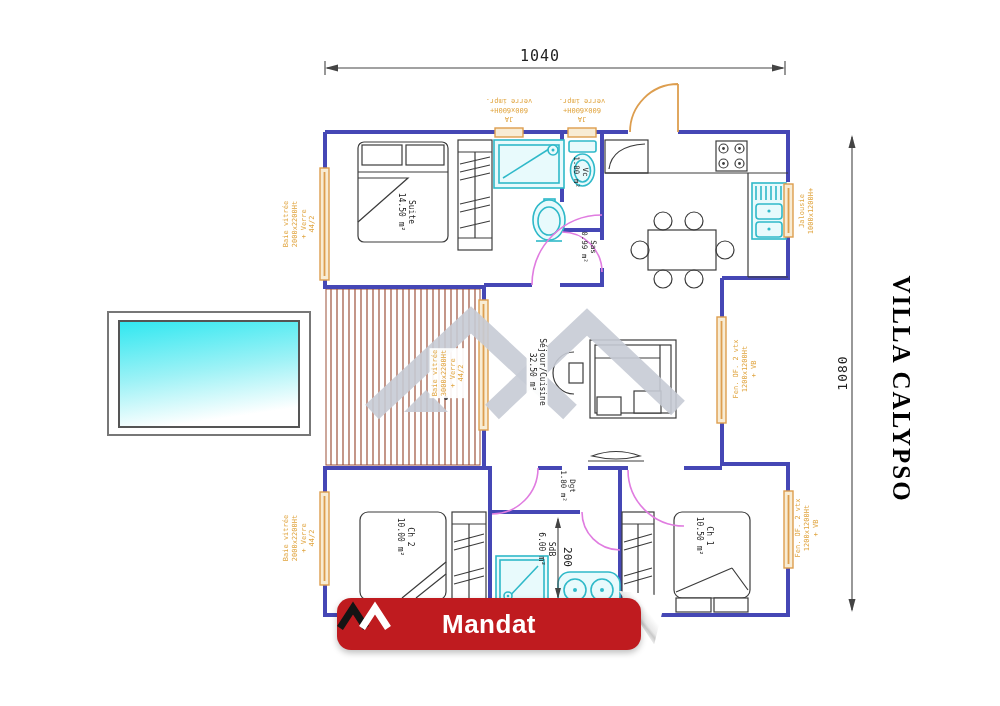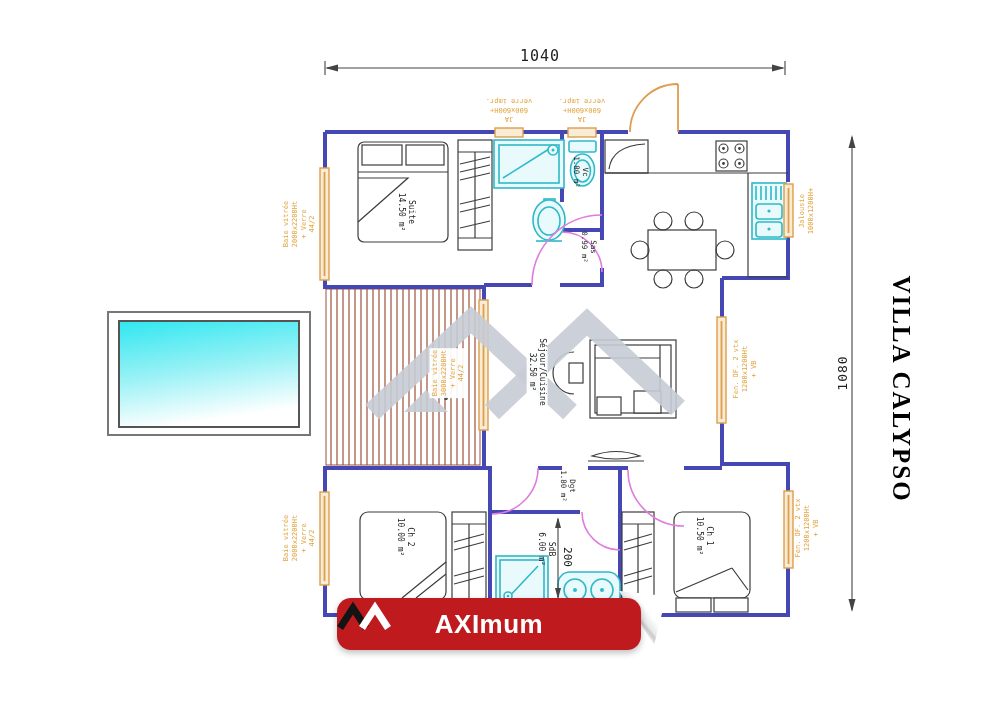--- a/index.html
+++ b/index.html
@@ -339,20 +339,20 @@
       <span>+ VB</span>
   </div>
   <div class="lbl winlbl rm90" style="left:807px;top:528px">
     <span>Fen. OF. 2 vtx</span>
       <span>1200x1200Ht</span>
       <span>+ VB</span>
   </div>
 
   <div class="curl"></div>
   <div class="banner">
-    <span class="word">AXImum</span>
+    <span class="word">Mandat</span>
     <svg width="54" height="34" viewBox="0 0 54 34">
       <path d="M3,30 L16,10 L29,30" stroke="#141414" stroke-width="7" fill="none"></path>
       <path d="M25,30 L38,10 L51,30" stroke="#ffffff" stroke-width="7" fill="none"></path>
     </svg>
   </div>
 
 </div>
 
 </body></html>

